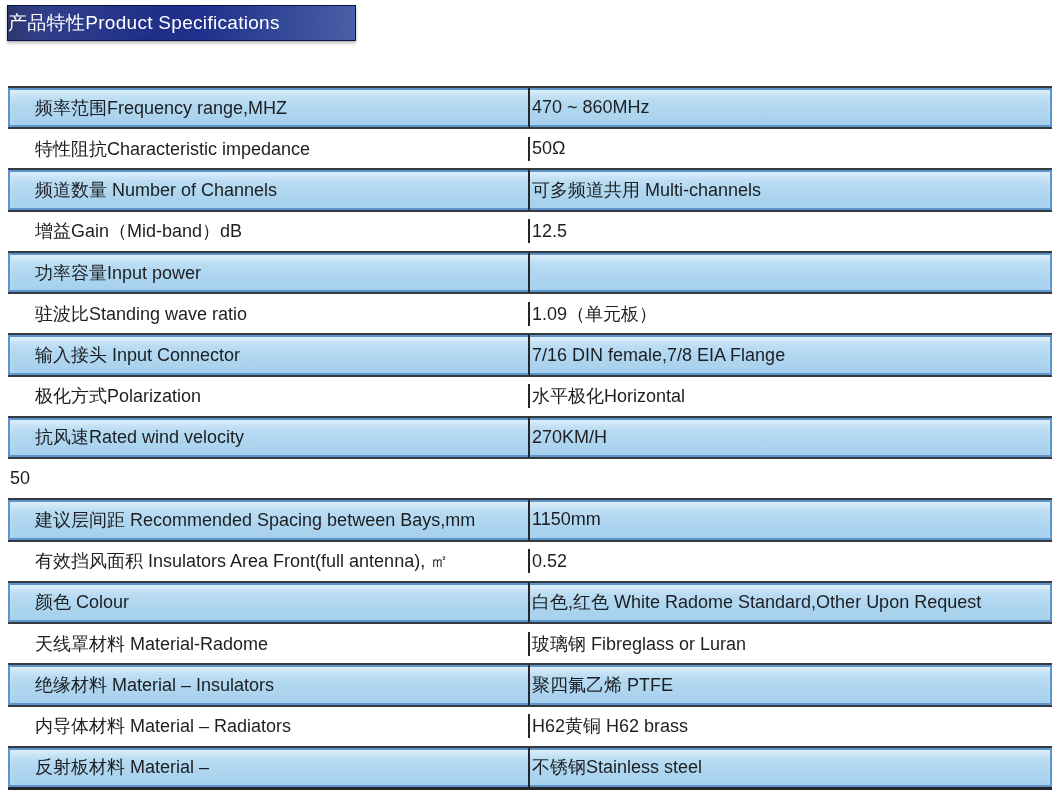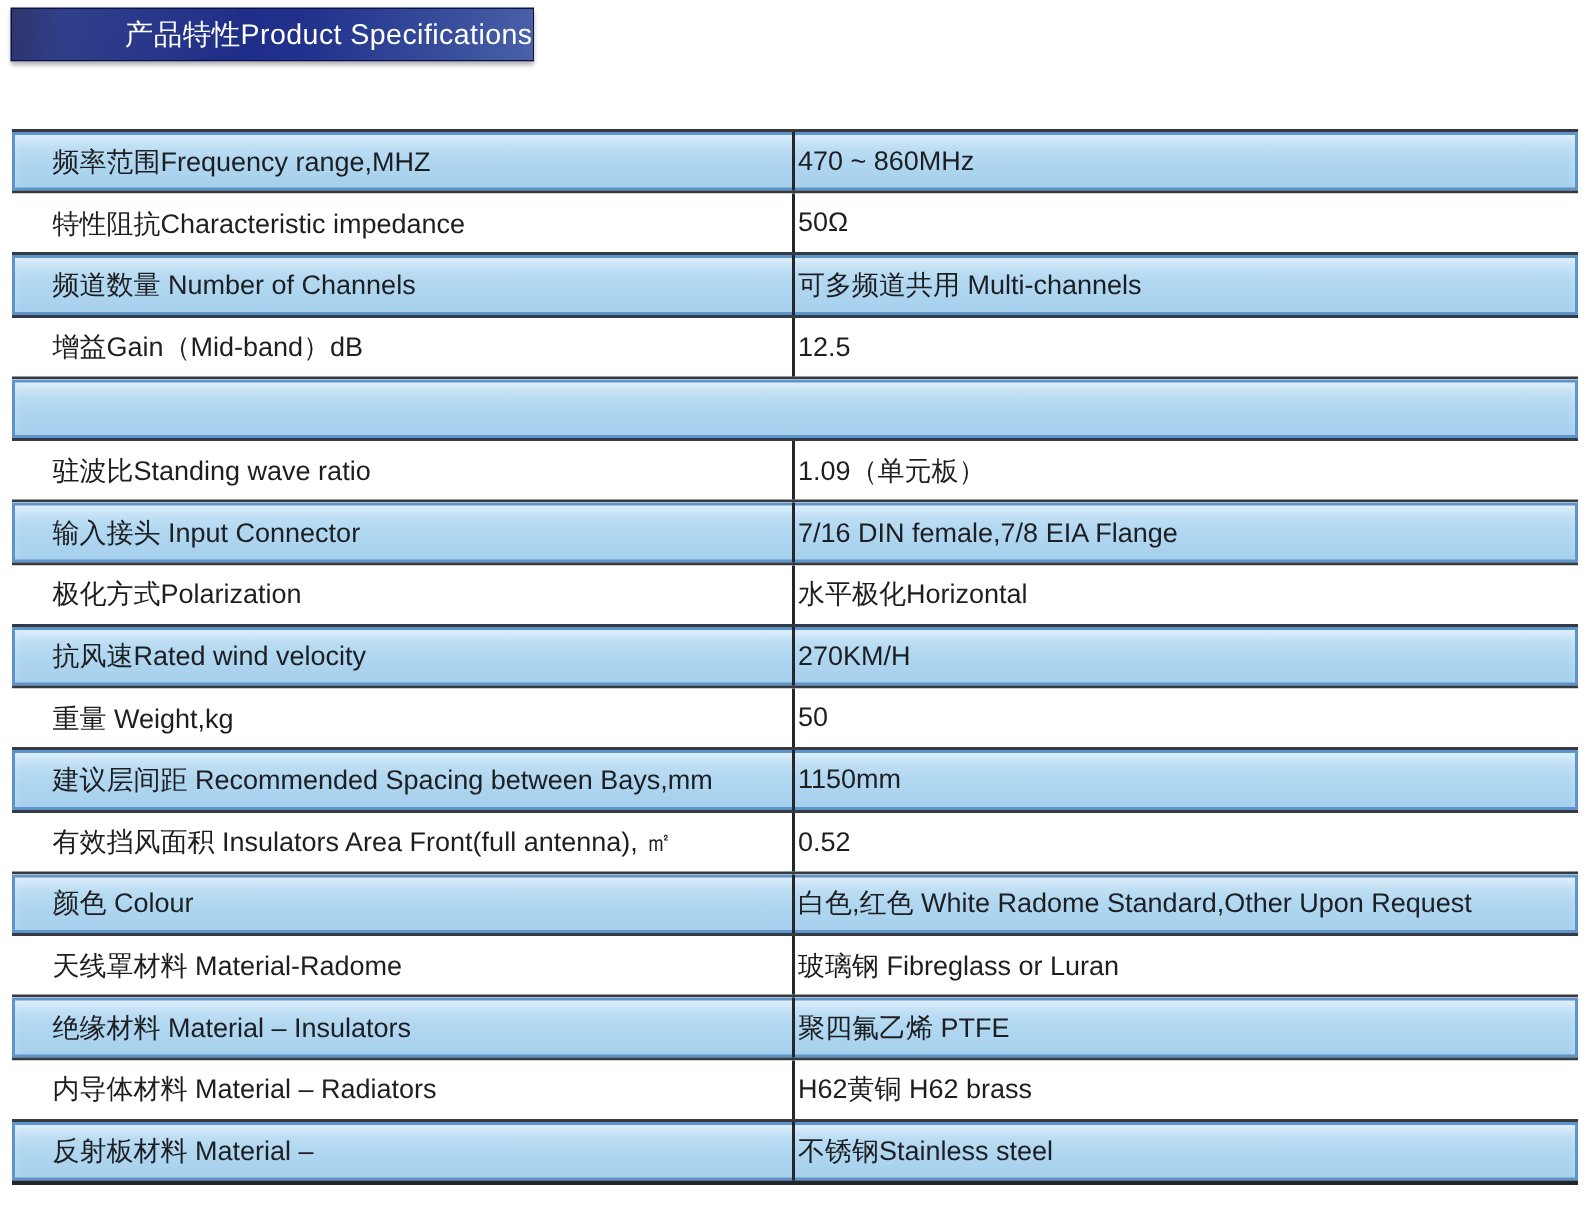--- a/index.html
+++ b/index.html
@@ -17,21 +17,21 @@
     position: absolute;
     left: 7px;
     top: 5px;
     width: 349px;
     height: 36px;
     background: linear-gradient(95deg, #0e1857 0%, #1a2a7d 10%, #20308c 55%, #3a4f9c 85%, #4a60a8 100%);
     border: 1px solid #0a1248;
     box-shadow: 0 2px 3px rgba(0,0,0,0.30);
     display: flex;
     align-items: center;
-    justify-content: flex-end;
+    justify-content: flex-start;
     overflow: hidden;
   }
   .banner::before {
     content: "";
     position: absolute;
     left: -30px;
     top: -28px;
     width: 180px;
     height: 70px;
     background: linear-gradient(115deg, rgba(255,255,255,0.16), rgba(255,255,255,0));
@@ -66,20 +66,21 @@
   }
   .row:last-child {
     border-bottom: 3px solid #23272b;
   }
   .row.blue {
     background: linear-gradient(180deg, #cde6f8 0%, #b2d8f1 45%, #a5cfec 100%);
     box-shadow: inset 0 0 0 2px #5e94cc, inset 0 5px 7px rgba(255,255,255,0.45);
   }
   .row.white {
     background: #ffffff;
+    align-items: center;
   }
   .cell {
     display: flex;
     align-items: center;
     font-size: 18px;
     color: #1c1e21;
     white-space: nowrap;
     overflow: hidden;
   }
   .cell.label {
@@ -115,20 +116,21 @@
     <div class="cell label">频道数量 Number of Channels</div>
     <div class="cell value">可多频道共用 Multi-channels</div>
   </div>
 
   <div class="row white">
     <div class="cell label">增益Gain（Mid-band）dB</div>
     <div class="cell value">12.5</div>
   </div>
 
   <div class="row blue">
+    <div class="cell label">功率容量Input power</div>
   </div>
 
   <div class="row white">
     <div class="cell label">驻波比Standing wave ratio</div>
     <div class="cell value">1.09（单元板）</div>
   </div>
 
   <div class="row blue">
     <div class="cell label">输入接头 Input Connector</div>
     <div class="cell value">7/16 DIN female,7/8 EIA Flange</div>
@@ -138,21 +140,20 @@
     <div class="cell label">极化方式Polarization</div>
     <div class="cell value">水平极化Horizontal</div>
   </div>
 
   <div class="row blue">
     <div class="cell label">抗风速Rated wind velocity</div>
     <div class="cell value">270KM/H</div>
   </div>
 
   <div class="row white">
-    <div class="cell label">重量 Weight,kg</div>
     <div class="cell value">50</div>
   </div>
 
   <div class="row blue">
     <div class="cell label">建议层间距 Recommended Spacing between Bays,mm</div>
     <div class="cell value">1150mm</div>
   </div>
 
   <div class="row white">
     <div class="cell label">有效挡风面积 Insulators Area Front(full antenna), ㎡</div>

